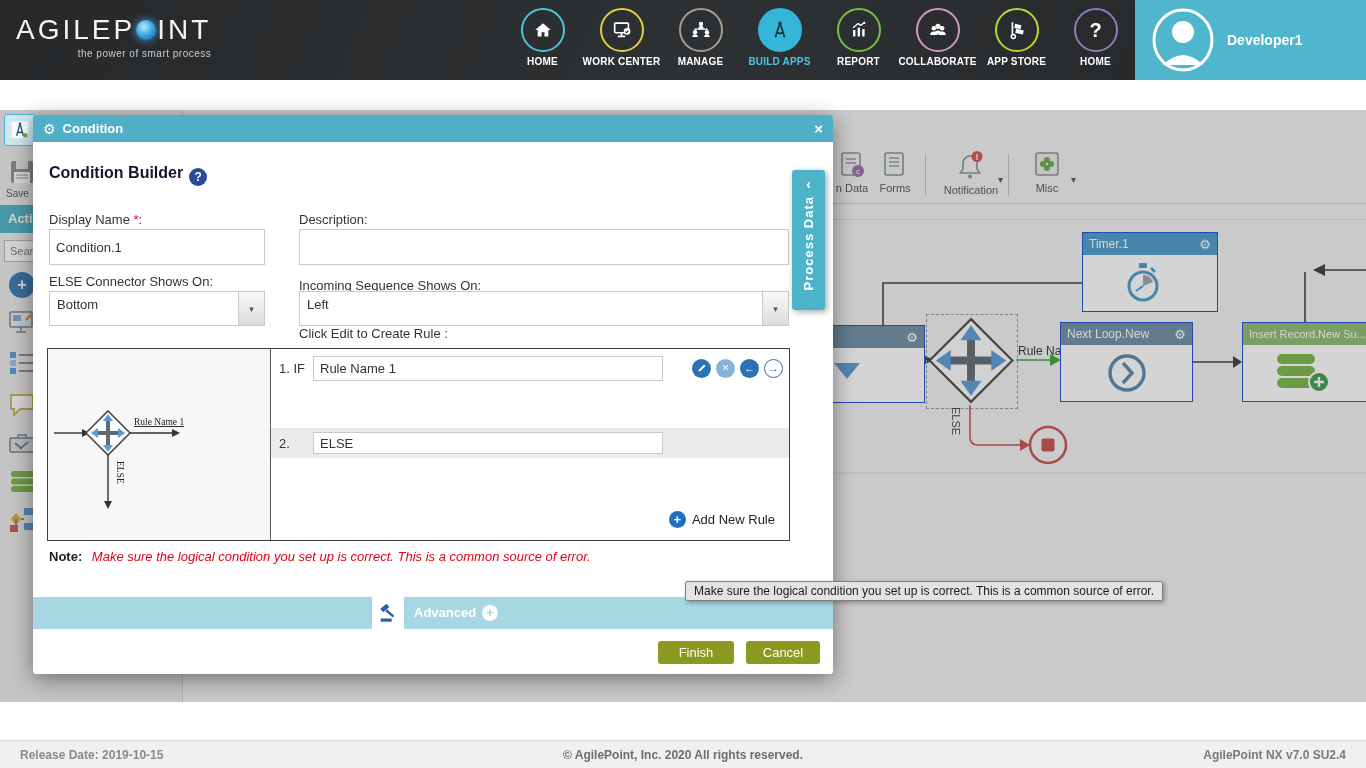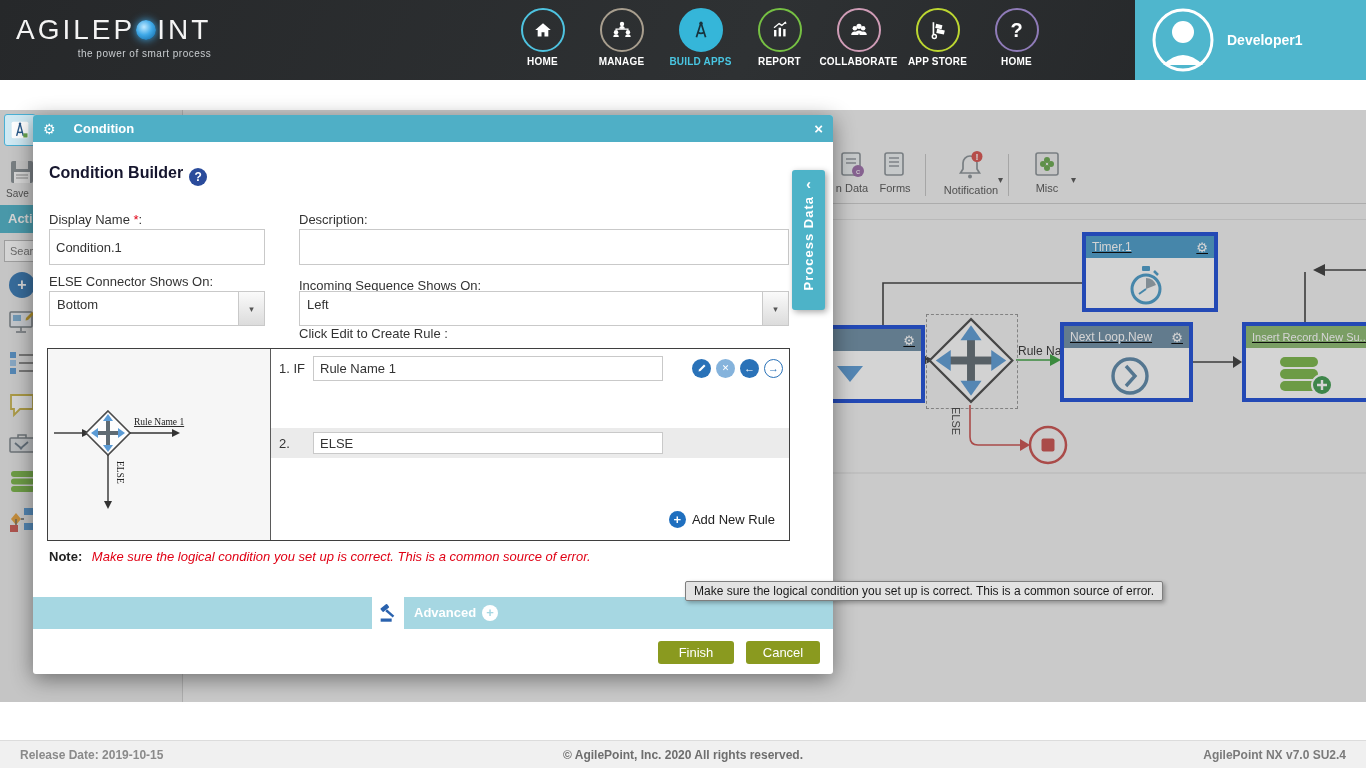--- a/index.html
+++ b/index.html
@@ -21,31 +21,31 @@
   .username{color:#fff;font-weight:bold;font-size:14px;margin-left:12px;}
   
   .substrip{position:absolute;left:0;top:80px;width:1366px;height:30px;background:#fff;}
   .round-ic{border-radius:50%;display:flex;align-items:center;justify-content:center;color:#fff;font-weight:bold;}
   
   .mainarea{position:absolute;left:0;top:110px;width:1366px;height:592px;background:#f2f2f2;}
   .panel-left{position:absolute;left:0;top:0;width:182px;height:592px;background:#ececec;border-right:1px solid #cfcfcf;}
   .canvas{position:absolute;left:45px;top:0;width:1321px;height:592px;}
   .tb-item{position:absolute;text-align:center;color:#555;font-size:11px;}
   .tb-sep{position:absolute;width:1px;height:42px;background:#c4c4c4;top:44px;}
-  .node{position:absolute;background:#fff;border:4px solid #1d4ed8;box-sizing:border-box;text-decoration:underline;}
+  .node{position:absolute;background:#fff;border:1px solid #1d4ed8;box-sizing:border-box;}
   .node-h{height:22px;color:#fff;font-size:12px;display:flex;align-items:center;padding:0 6px;box-sizing:border-box;}
   .node-h .ttl{flex:1;overflow:hidden;white-space:nowrap;}
   .node-h .gear{font-size:13px;line-height:1;}
   .dim{position:absolute;left:0;top:110px;width:1366px;height:592px;background:rgba(60,60,60,.22);z-index:2;}
   .vtext{writing-mode:vertical-rl;transform:rotate(180deg);}
   .vtext-cw{writing-mode:vertical-rl;}
   
   .dialog{position:absolute;left:33px;top:115px;width:800px;height:559px;background:#fff;border-radius:3px;box-shadow:0 5px 22px rgba(0,0,0,.45);z-index:4;}
   .dlg-h{position:absolute;left:0;top:0;width:100%;height:27px;background:#4fafc6;border-radius:3px 3px 0 0;color:#fff;display:flex;align-items:center;box-sizing:border-box;padding:0 10px;}
-  .dlg-h .dtitle{font-weight:bold;font-size:13px;margin-left:18px;flex:1;}
+  .dlg-h .dtitle{font-weight:bold;font-size:13px;margin-left:7px;flex:1;}
   .dlg-title{position:absolute;left:16px;top:49px;font-size:16px;font-weight:bold;color:#16162e;}
   .qmark{display:inline-block;width:18px;height:18px;border-radius:50%;background:#2a4b9b;color:#fff;font-size:12px;font-weight:bold;text-align:center;line-height:18px;vertical-align:-3px;margin-left:6px;cursor:pointer;}
   .flabel{position:absolute;font-size:13px;color:#333;}
   .tinput{position:absolute;height:36px;border:1px solid #c9c9c9;font-family:"Liberation Sans",sans-serif;font-size:13px;color:#333;padding:0 6px;box-sizing:border-box;}
   .dsel{position:absolute;height:35px;background:#fff;border:1px solid #c9c9c9;box-sizing:border-box;cursor:pointer;padding-left:43px;}
   .dsel .sval{position:absolute;left:7px;top:5px;font-size:13px;color:#333;}
   .dsel .sbtn{position:absolute;right:0;top:0;width:25px;height:100%;background:linear-gradient(#fafafa,#dcdcdc);border-left:1px solid #c9c9c9;display:flex;align-items:center;justify-content:center;font-size:9px;color:#555;}
   .rulebox{position:absolute;left:14px;top:233px;width:743px;height:193px;border:1px solid #3f3f3f;box-sizing:border-box;display:flex;}
   .rb-left{width:223px;height:100%;background:#f6f6f6;border-right:1px solid #5a5a5a;box-sizing:border-box;}
   .rb-right{flex:1;display:flex;flex-direction:column;gap:41px;}
@@ -83,20 +83,32 @@
     <nav class="navrow">
       <div class="navitem">
         <div class="ring" style="border-color: rgb(78, 195, 224);">
           <svg width="22" height="22" viewBox="0 0 24 24">
               <path d="M12 4.5l8.5 7.5h-2.7v7h-4.2v-4.5h-3.2v4.5H6.2v-7H3.5z" fill="#fff"></path>
             </svg>
         </div>
         <div class="nlabel">HOME</div>
       </div>
       <div class="navitem">
+        <div class="ring" style="border-color: rgb(227, 207, 62);">
+          <svg width="22" height="22" viewBox="0 0 24 24">
+              <rect x="4" y="4.5" width="15" height="10.5" rx="1" fill="none" stroke="#fff" stroke-width="1.8"></rect>
+              <line x1="11.5" y1="15" x2="11.5" y2="18.5" stroke="#fff" stroke-width="1.8"></line>
+              <line x1="7.5" y1="19" x2="15.5" y2="19" stroke="#fff" stroke-width="1.8"></line>
+              <circle cx="17.5" cy="13.5" r="3.6" fill="#fff"></circle>
+              <path d="M15.8 13.6l1.2 1.2 2-2.2" fill="none" stroke="#3c3c3c" stroke-width="1.3"></path>
+            </svg>
+        </div>
+        <div class="nlabel">WORK CENTER</div>
+      </div>
+      <div class="navitem">
         <div class="ring" style="border-color: rgb(168, 158, 142);">
           <svg width="22" height="22" viewBox="0 0 24 24">
               <circle cx="12" cy="5.5" r="2.4" fill="#fff"></circle>
               <path d="M9 10.5a3 3 0 0 1 6 0z" fill="#fff"></path>
               <circle cx="5.5" cy="14.5" r="2.4" fill="#fff"></circle>
               <path d="M2.5 19.5a3 3 0 0 1 6 0z" fill="#fff"></path>
               <circle cx="18.5" cy="14.5" r="2.4" fill="#fff"></circle>
               <path d="M15.5 19.5a3 3 0 0 1 6 0z" fill="#fff"></path>
               <path d="M12 8v3M5.5 12v-1h13v1" fill="none" stroke="#fff" stroke-width="1.3"></path>
             </svg>

